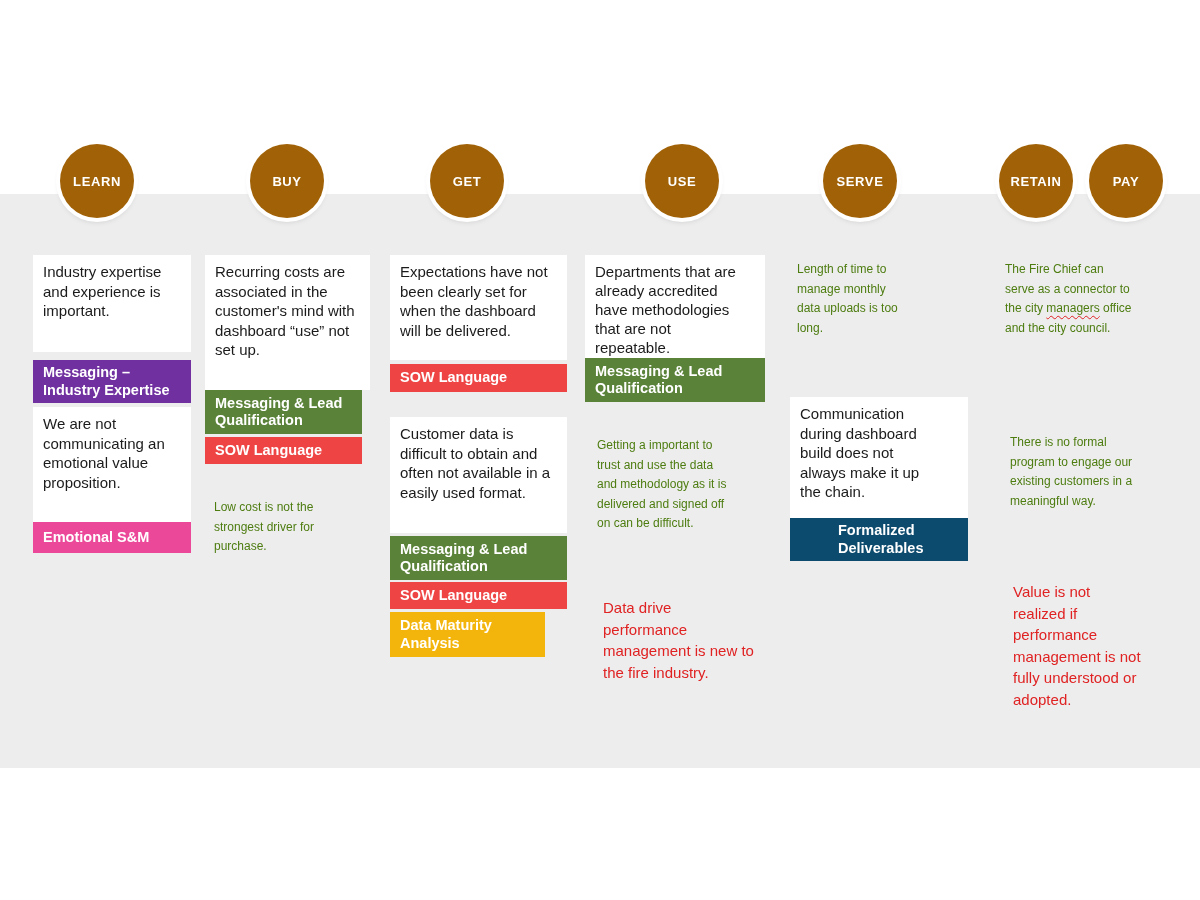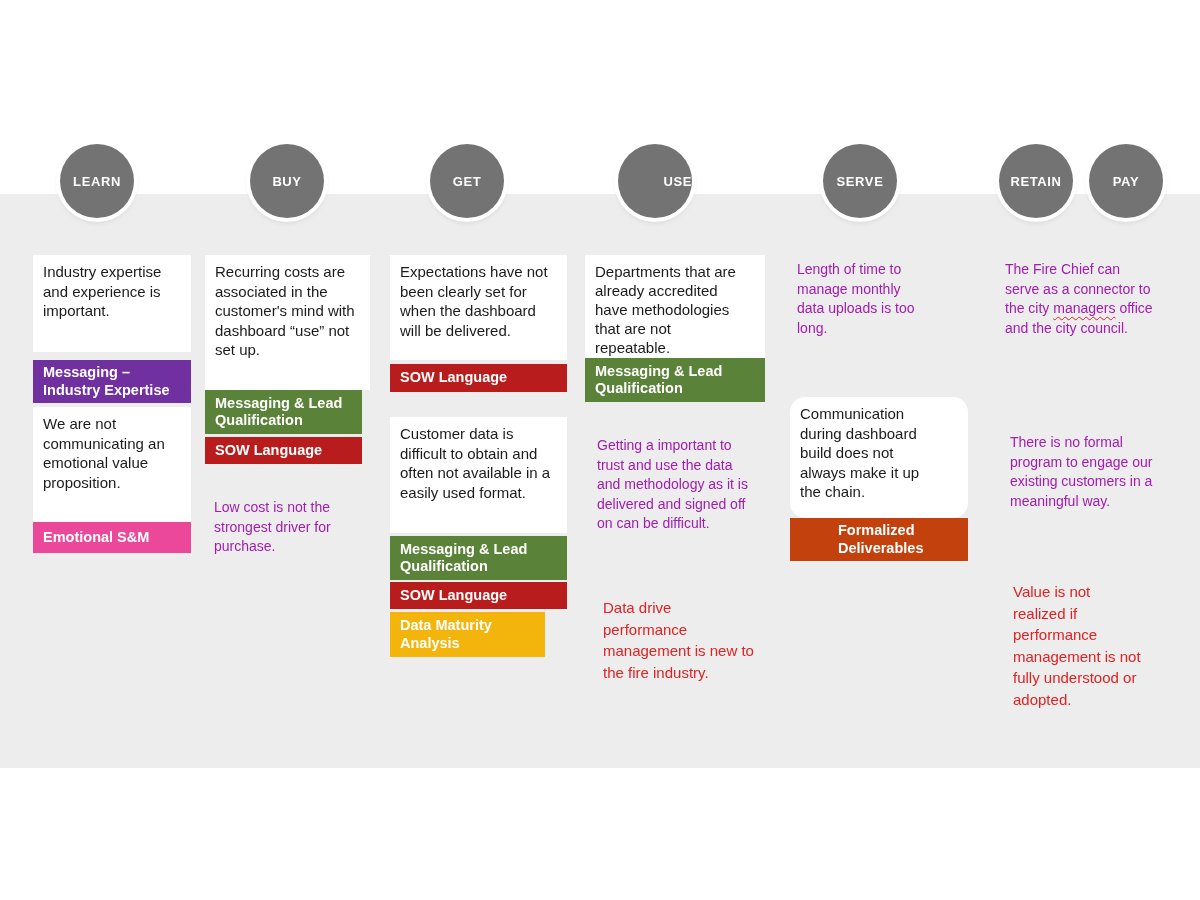--- a/index.html
+++ b/index.html
@@ -3,42 +3,42 @@
 <meta charset="utf-8">
 <style>
   html,body{margin:0;padding:0;background:#ffffff;}
   .stage{
     position:relative;width:1200px;height:900px;background:#ffffff;overflow:hidden;
     font-family:"Liberation Sans","DejaVu Sans",sans-serif;color:#1b1b1b;
   }
   .band{position:absolute;left:0;top:194px;width:1200px;height:574px;background:#ededee;}
   .circle{
     position:absolute;top:144px;width:74px;height:74px;border-radius:50%;
-    background:#737373;display:flex;align-items:center;justify-content:center;
+    background:#a16207;display:flex;align-items:center;justify-content:center;
     box-shadow:0 0 0 4px #ffffff,0 3px 6px rgba(0,0,0,.18);
   }
   .circle span{
     color:#ffffff;font-size:13px;font-weight:bold;letter-spacing:.6px;
   }
   .wbox{
     position:absolute;background:#ffffff;padding:7px 10px;box-sizing:border-box;
     font-size:15px;line-height:19.5px;white-space:pre-line;color:#1b1b1b;
   }
   .tag{
     position:absolute;box-sizing:border-box;padding:4px 10px;display:flex;align-items:center;
     color:#ffffff;font-weight:bold;font-size:14.5px;line-height:17.5px;white-space:pre-line;
   }
   .tag-purple{background:#7030a0;}
   .tag-blue{background:#ec4899;}
   .tag-green{background:#5a8238;}
-  .tag-orange{background:#b91c1c;}
+  .tag-orange{background:#ef4444;}
   .tag-yellow{background:#f3b50c;}
-  .tag-gray{background:#c2410c;padding-left:48px;}
+  .tag-gray{background:#0c4a6e;padding-left:48px;}
   .note{
-    position:absolute;font-size:14px;line-height:19.5px;white-space:pre-line;color:#a21caf;
+    position:absolute;font-size:12px;line-height:19.5px;white-space:pre-line;color:#4d7c0f;
   }
   .alert{
     position:absolute;font-size:15px;line-height:21.5px;white-space:pre-line;color:#e02222;
   }
   .squiggle{
     text-decoration-line:underline;text-decoration-style:wavy;
     text-decoration-color:#e02222;text-decoration-thickness:1px;text-underline-offset:3px;
   }
   .title{
     position:absolute;left:31px;top:707px;font-size:29px;font-weight:bold;
@@ -54,21 +54,21 @@
 
   <div class="circle" style="left:60px;">
       <span>LEARN</span>
     </div>
   <div class="circle" style="left:250px;">
       <span>BUY</span>
     </div>
   <div class="circle" style="left:430px;">
       <span>GET</span>
     </div>
-  <div class="circle" style="left:618px;justify-content:flex-end;">
+  <div class="circle" style="left:645px;">
       <span>USE</span>
     </div>
   <div class="circle" style="left:823px;">
       <span>SERVE</span>
     </div>
   <div class="circle" style="left:999px;">
       <span>RETAIN</span>
     </div>
   <div class="circle" style="left:1089px;">
       <span>PAY</span>
@@ -126,21 +126,21 @@
 on can be difficult.</div>
   <div class="alert" style="left:603px;top:597px;width:172px;">Data drive
 performance
 management is new to
 the fire industry.</div>
 
   <div class="note" style="left:797px;top:260px;width:165px;">Length of time to
 manage monthly
 data uploads is too
 long.</div>
-  <div class="wbox" style="left:790px;top:397px;width:178px;min-height:121px;border-radius:15px;">Communication
+  <div class="wbox" style="left:790px;top:397px;width:178px;min-height:121px;">Communication
 during dashboard
 build does not
 always make it up
 the chain.</div>
   <div class="tag tag-gray" style="left:790px;top:518px;width:178px;min-height:43px;">Formalized
 Deliverables</div>
 
   <div class="note" style="left:1005px;top:260px;width:180px;"><span>The Fire Chief can
 serve as a connector to
 the city </span><span class="squiggle">managers</span><span> office

